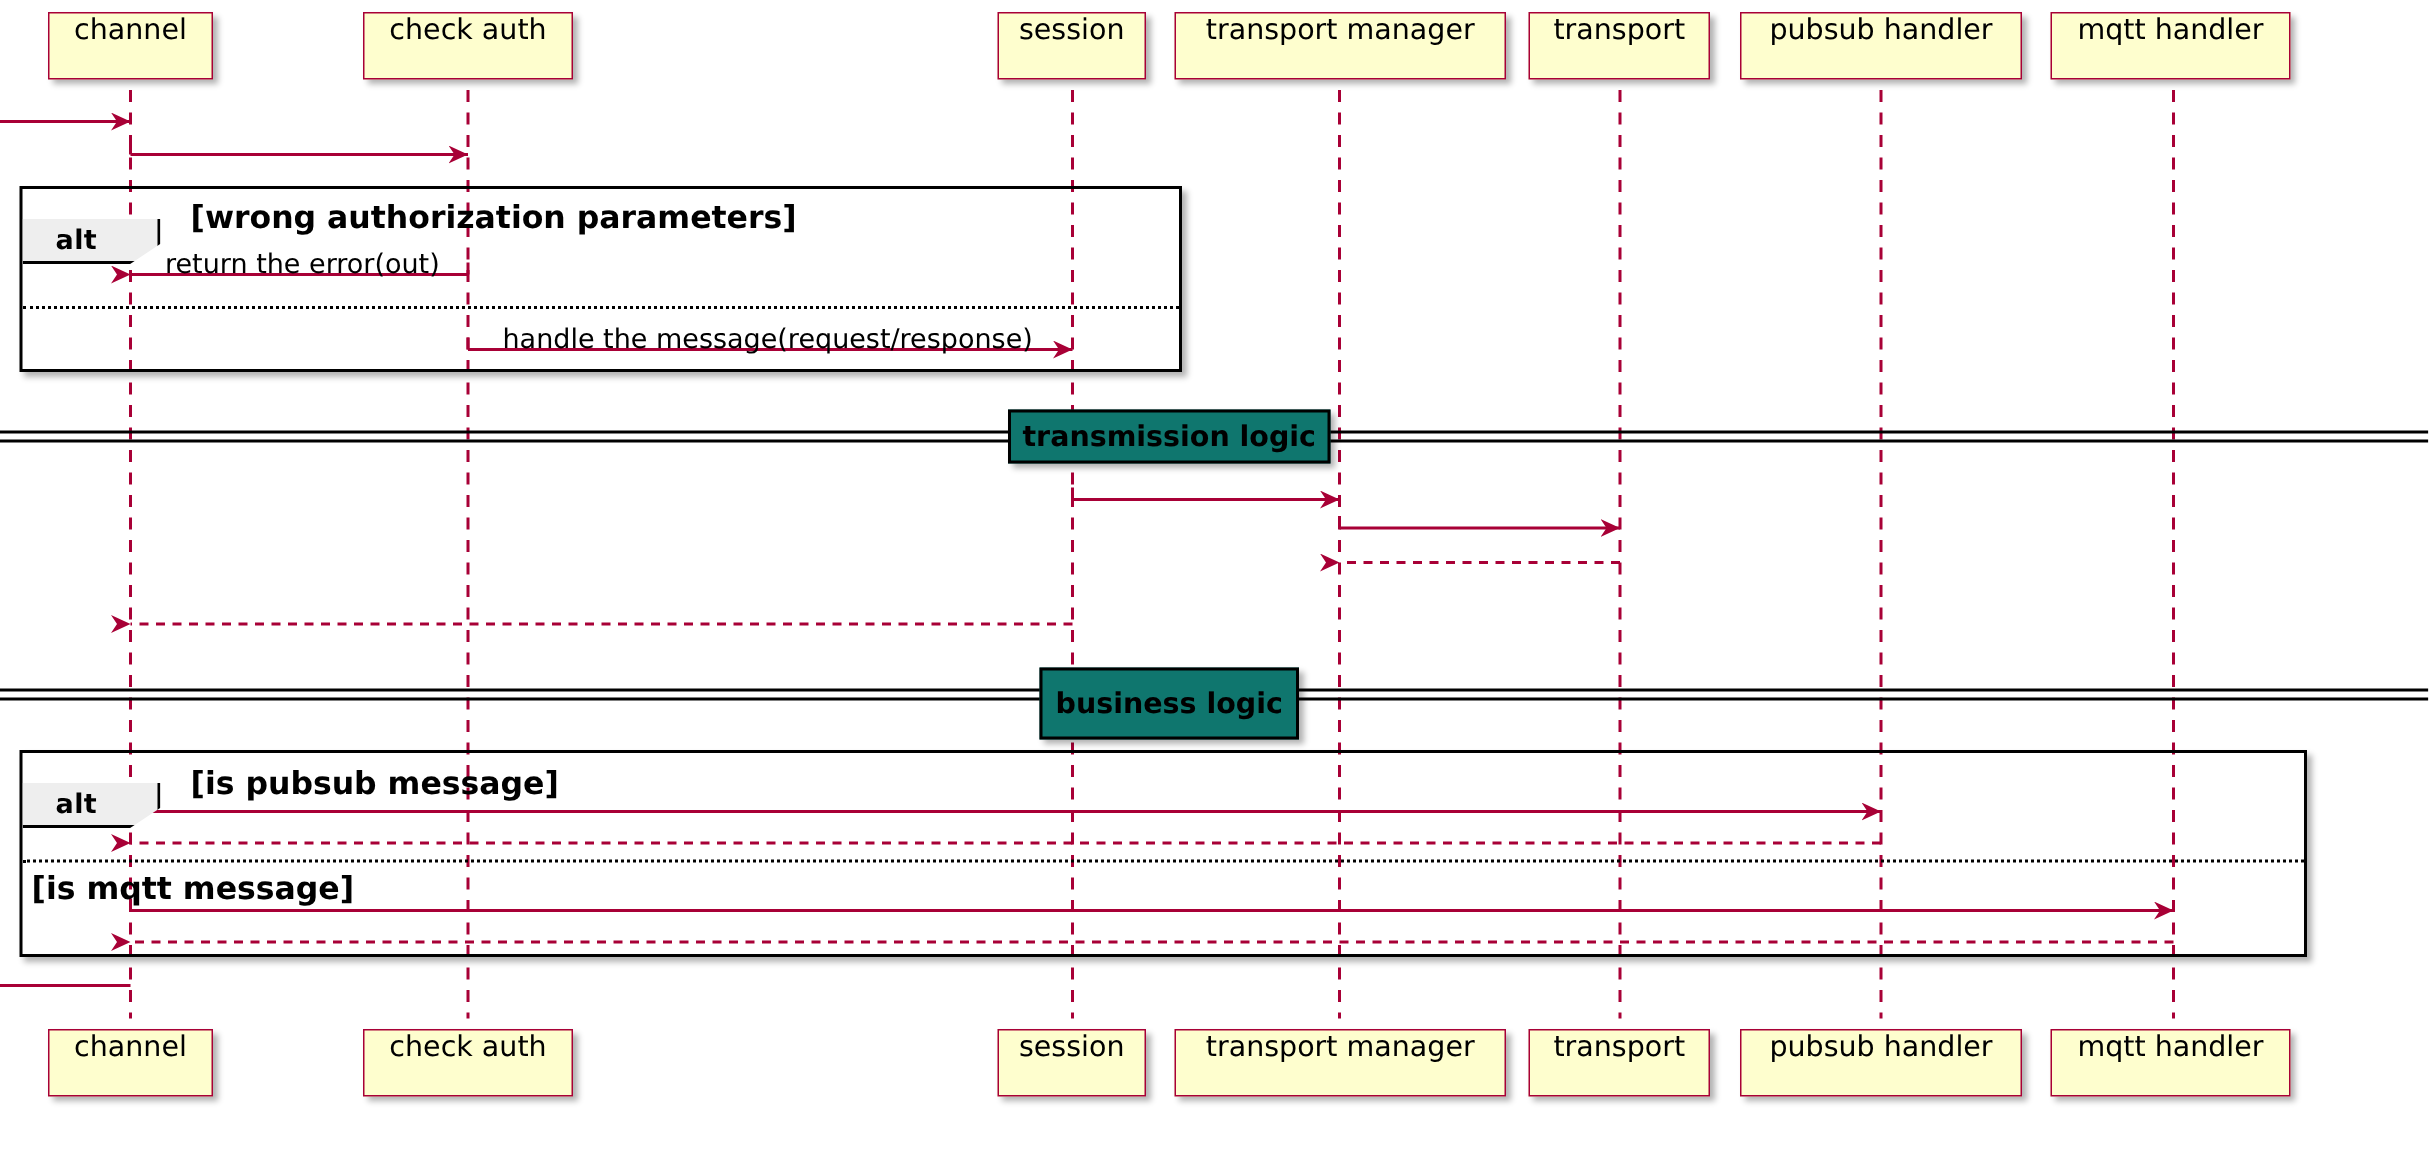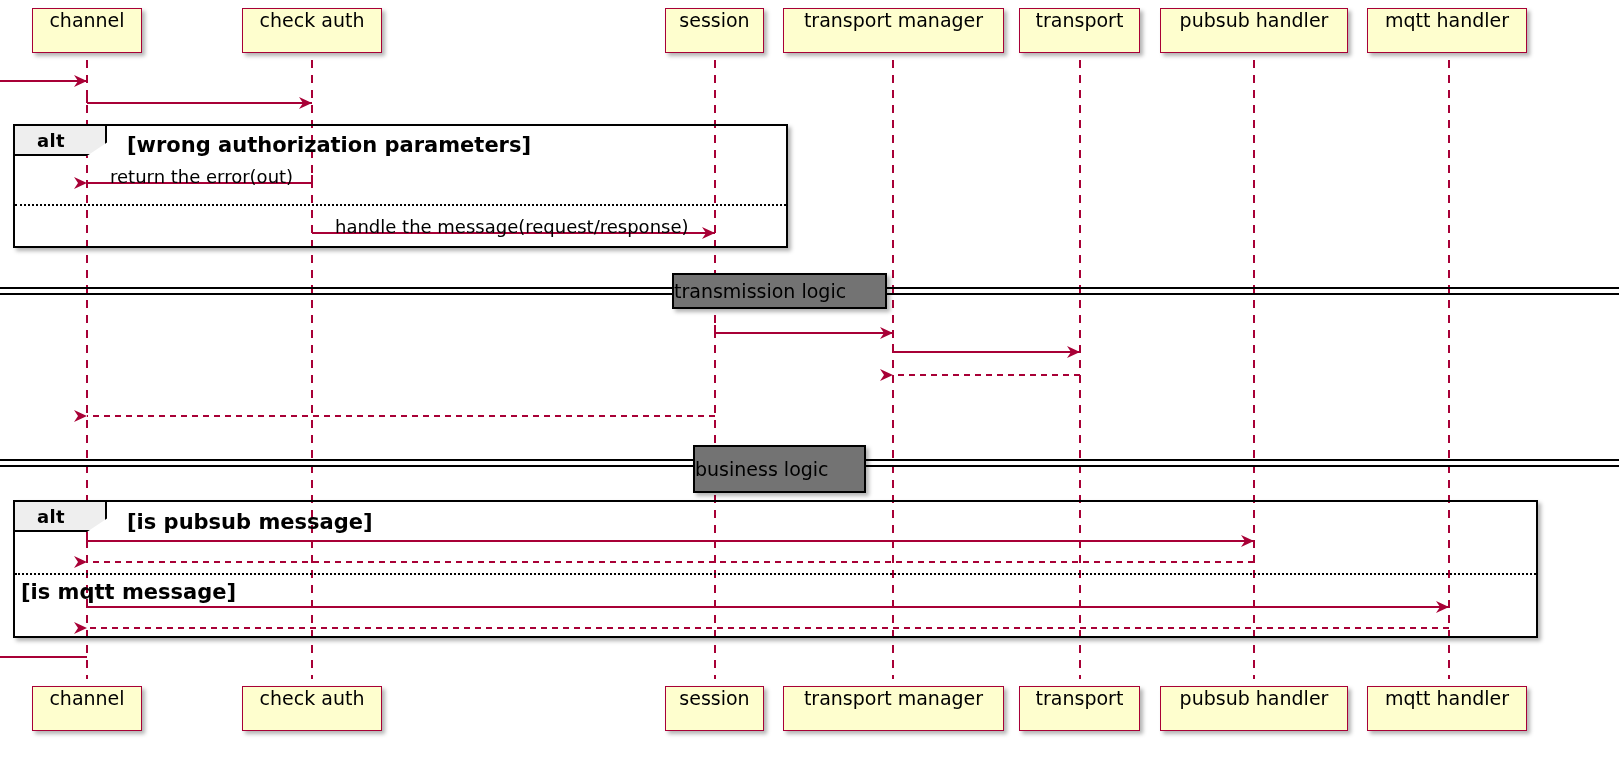--- a/index.html
+++ b/index.html
@@ -50,46 +50,47 @@
     border-right: 2px solid #000000;
     border-bottom: 2px solid #000000;
     height: 30px;
     display: flex;
     align-items: center;
     padding-left: 22px;
     font-size: 18px;
     font-weight: bold;
     color: #000000;
     letter-spacing: 0.3px;
+    margin-top: 20px;
   }
   .frame-label {
     position: absolute;
     font-size: 21px;
     font-weight: bold;
     color: #000000;
     white-space: nowrap;
   }
   .msg-label {
     position: absolute;
     font-size: 18px;
     color: #000000;
     white-space: nowrap;
     font-family: "DejaVu Sans", sans-serif;
   }
   .divider-box {
     position: absolute;
     box-sizing: border-box;
-    background: #737373;
+    background: #0f766e;
     border: 2.5px solid #000000;
     box-shadow: 3px 3px 4px rgba(0,0,0,0.30);
     display: flex;
     align-items: center;
-    justify-content: flex-start;
+    justify-content: center;
     font-size: 19px;
-    font-weight: normal;
+    font-weight: bold;
     color: #000000;
     white-space: nowrap;
     z-index: 5;
   }
   .sep-dotted {
     position: absolute;
     height: 0;
     border-top: 2.5px dotted #000000;
   }
 </style>

